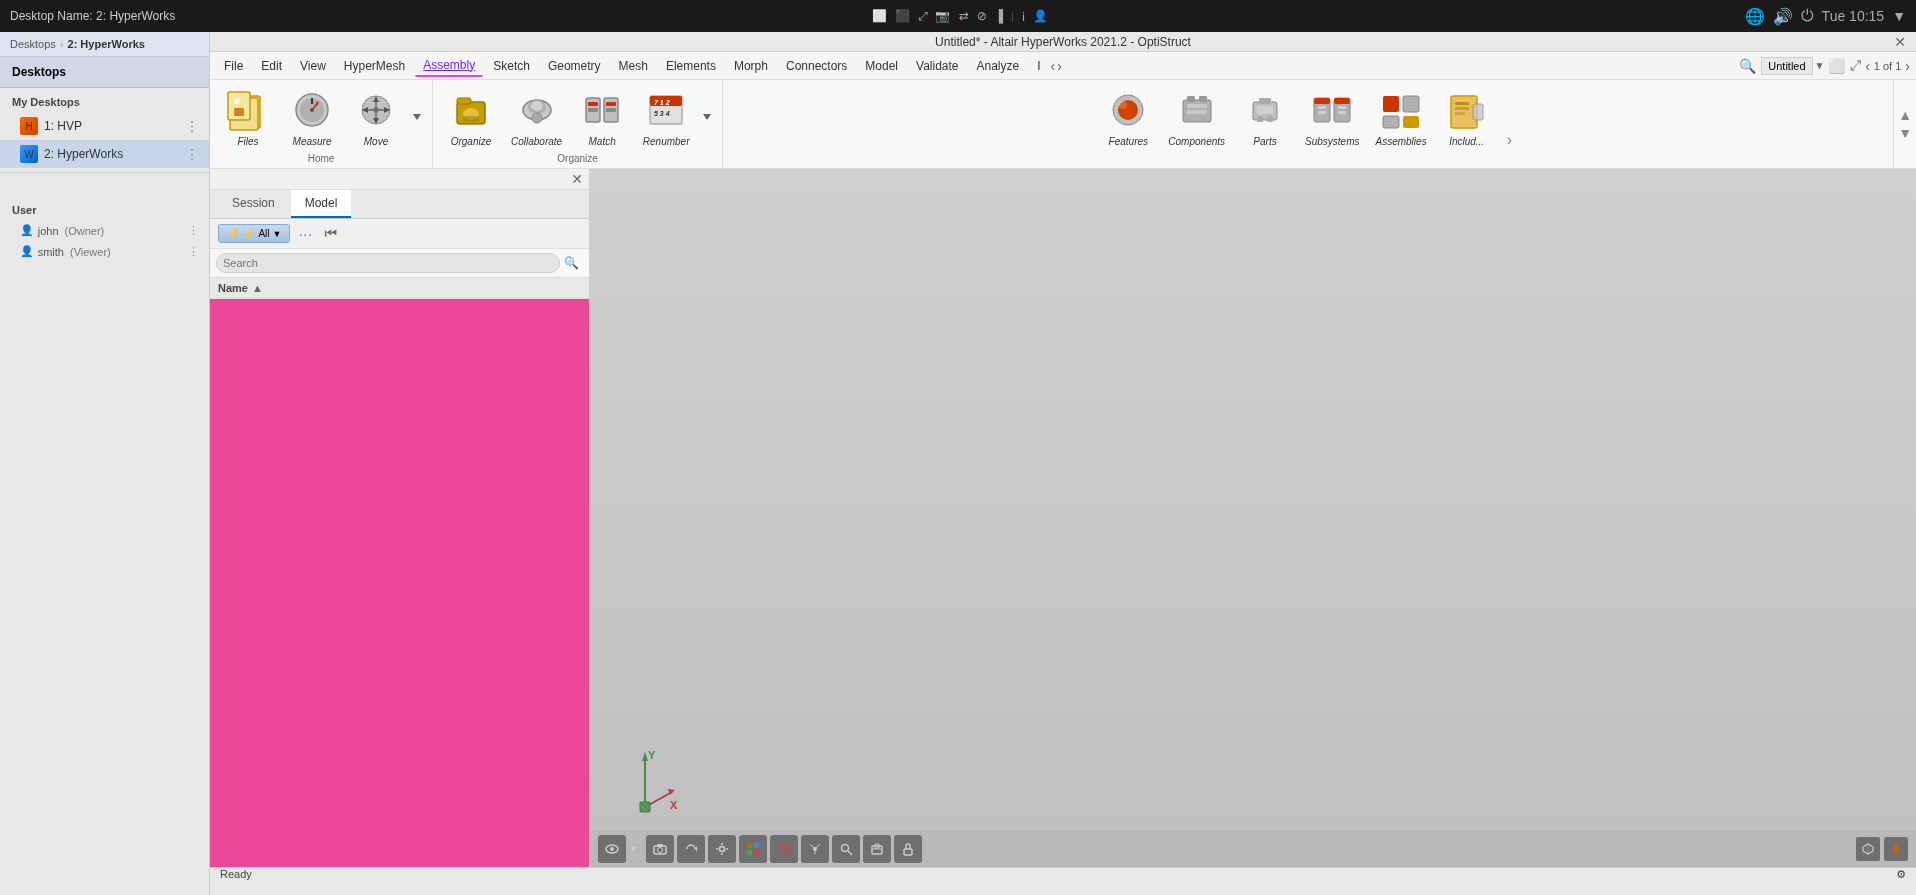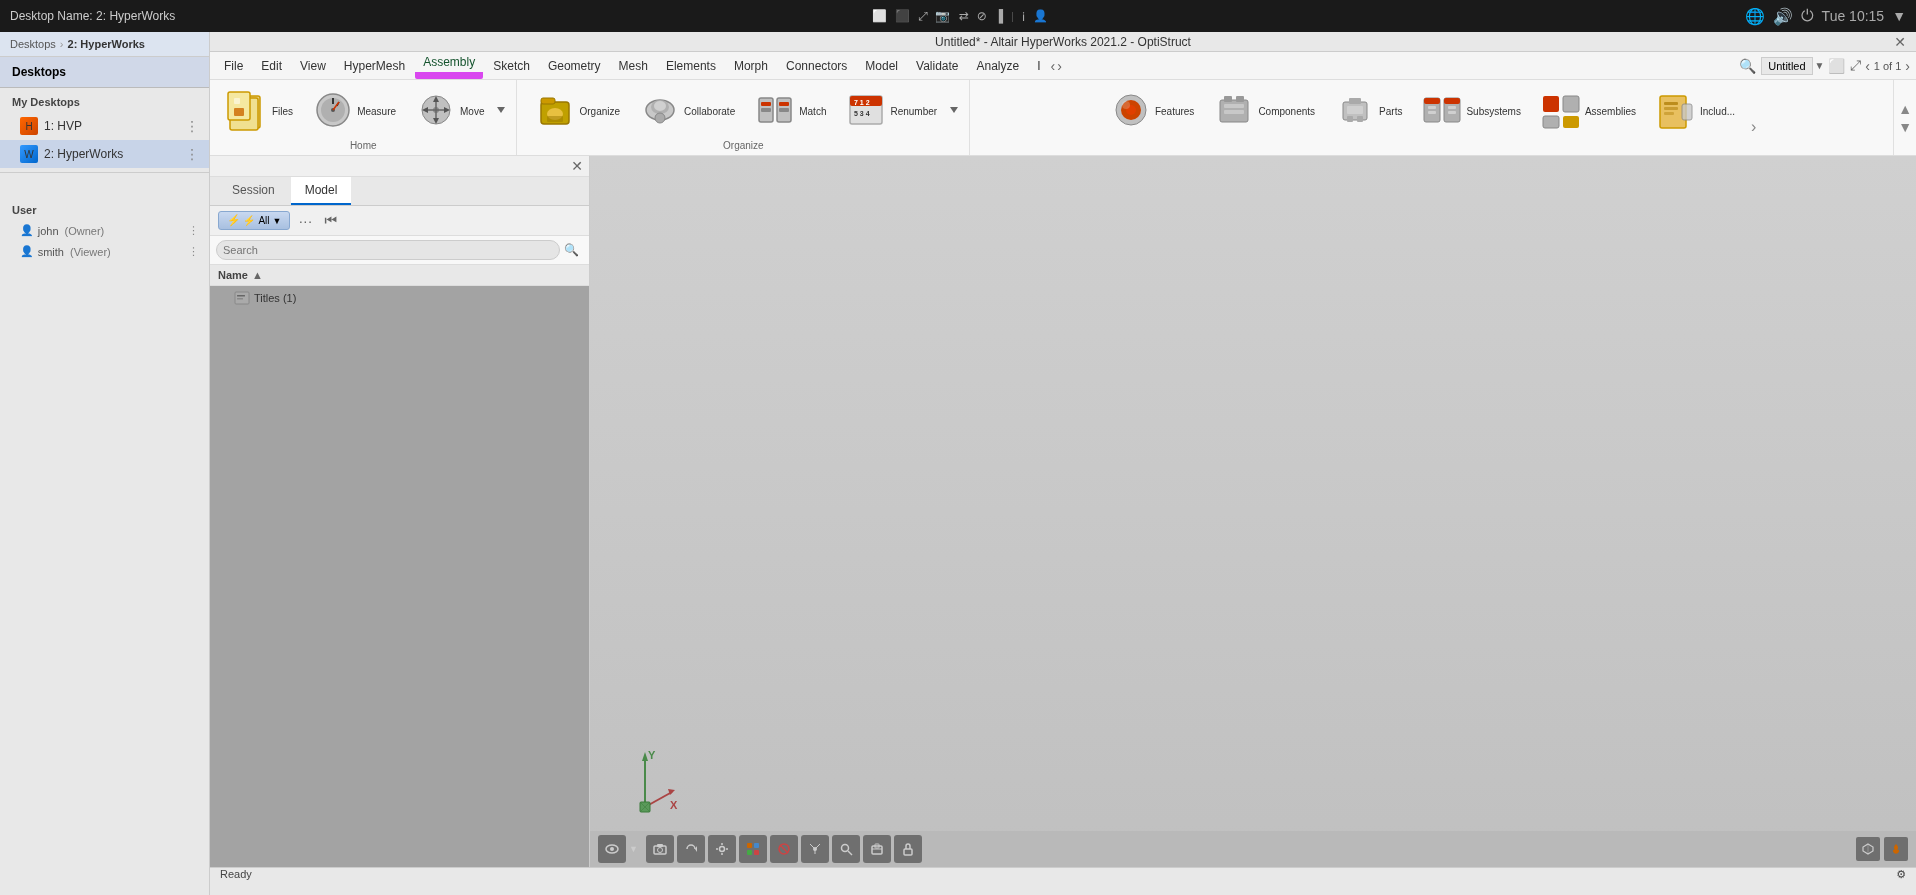--- a/index.html
+++ b/index.html
@@ -130,22 +130,23 @@
       gap: 2px;
     }
     .menu-item {
       padding: 3px 8px;
       cursor: pointer;
       font-size: 12px;
       color: #333;
       border-radius: 2px;
     }
     .menu-item.active {
-      color: #14532d;
-      border-bottom: 7px solid #d946ef;
+      color: #6d28d9;
+      border-bottom: 2px solid #d946ef;
+      text-decoration: underline;
     }
     .menu-bar-right {
       margin-left: auto;
       display: flex;
       align-items: center;
       gap: 4px;
     }
 
     
     .ribbon {
@@ -162,25 +163,27 @@
       position: relative;
     }
     .ribbon-items {
       display: flex;
       align-items: flex-end;
       padding: 4px 8px 2px;
       gap: 4px;
     }
     .ribbon-item {
       display: flex;
+      flex-direction: column;
       align-items: center;
       cursor: pointer;
       padding: 2px 6px;
       border-radius: 3px;
       min-width: 50px;
+      font-style: italic;
     }
     .ribbon-item .icon-box {
       width: 48px;
       height: 48px;
       display: flex;
       align-items: center;
       justify-content: center;
     }
     .ribbon-item .icon-label {
       font-size: 10px;
@@ -288,21 +291,21 @@
       padding: 3px 6px;
       font-size: 11px;
       background: #e5e5e5;
     }
     .search-icon-btn { padding: 2px 4px; cursor: pointer; color: #666; }
 
     
     .tree-area {
       flex: 1;
       overflow-y: auto;
-      background: #a3a3a3;
+      background: #ec4899;
     }
     .tree-header {
       display: flex;
       align-items: center;
       padding: 4px 8px;
       background: #e8e8e8;
       border-bottom: 1px solid #ddd;
       font-size: 11px;
       font-weight: bold;
       color: #444;
@@ -710,28 +713,20 @@
         <span class="search-icon-btn">🔍</span>
       </div>
 
       <div class="tree-area">
         <div class="tree-header">
           <span>Name</span>
           <span class="tree-sort-arrow">▲</span>
         </div>
 
 
-        <div class="tree-item">
-          <svg width="16" height="16" viewBox="0 0 16 16" style="margin-right:4px;">
-            <rect x="1" y="2" width="14" height="12" rx="1" fill="#aaa" stroke="#888" stroke-width="1"></rect>
-            <rect x="3" y="5" width="8" height="1.5" rx="0.5" fill="#666"></rect>
-            <rect x="3" y="8" width="6" height="1.5" rx="0.5" fill="#888"></rect>
-          </svg>
-          <span>Titles  (1)</span>
-        </div>
       </div>
     </div>
 
     <div class="viewport">
       <div class="viewport-bg"></div>
 
       <svg width="70" height="70" viewBox="0 0 70 70" class="axis-svg" style="position:absolute;left:20px;bottom:50px;">
 
         <line x1="35" y1="60" x2="35" y2="10" stroke="#4a8a4a" stroke-width="2"></line>
         <polygon points="35,5 32,14 38,14" fill="#4a8a4a"></polygon>

